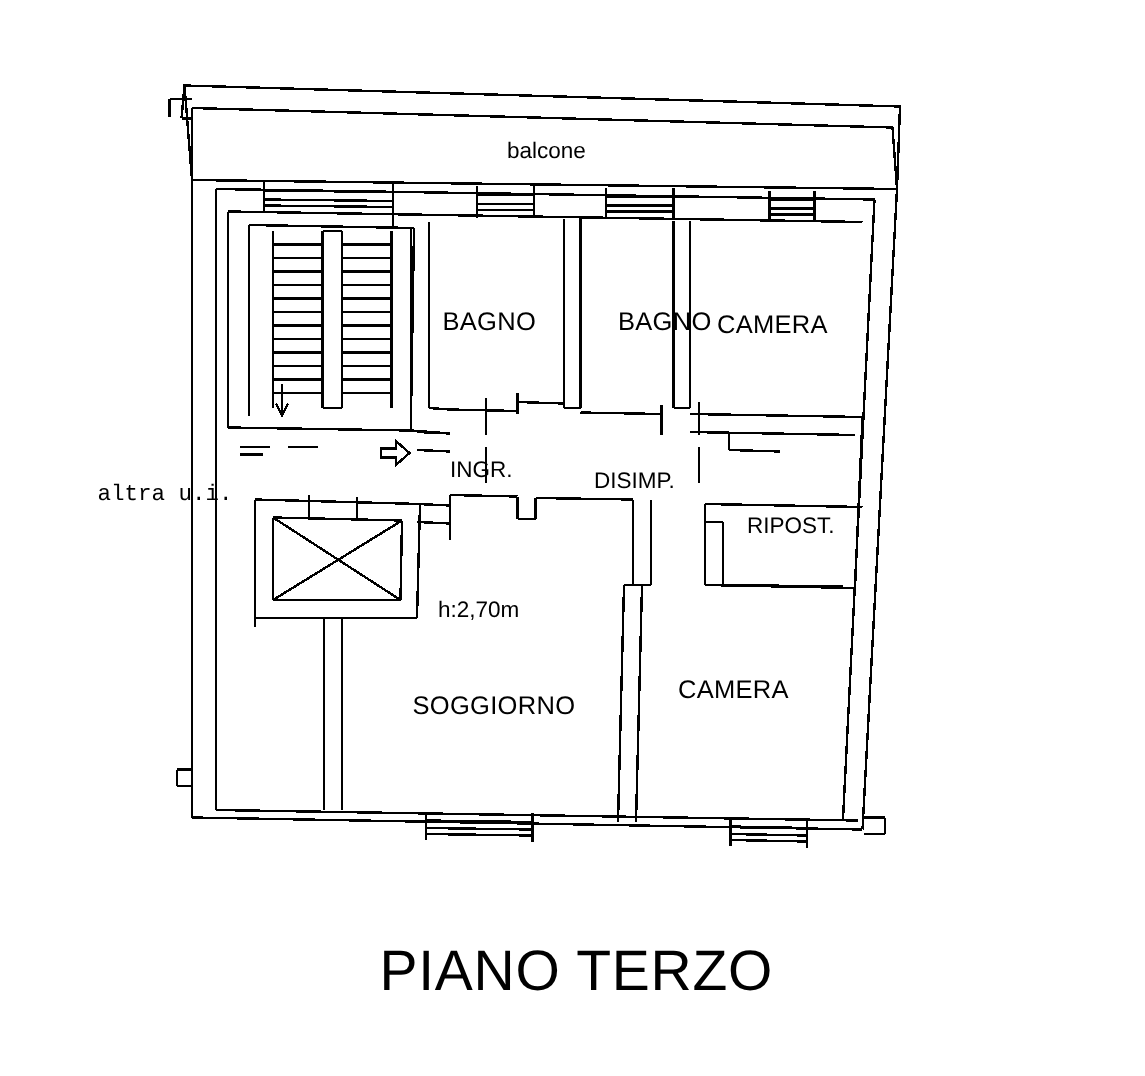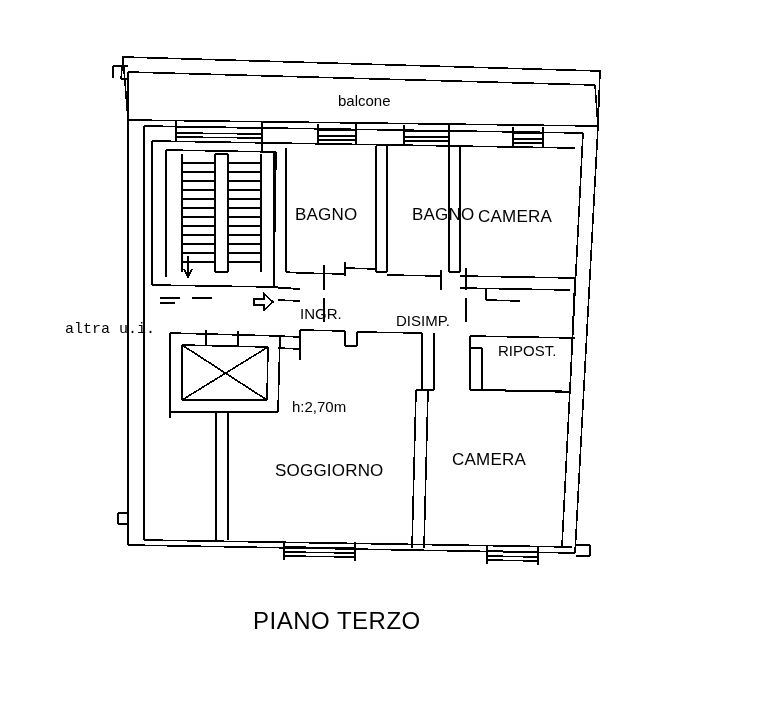--- a/index.html
+++ b/index.html
@@ -25,21 +25,21 @@
     top: 0;
   }
   .lbl {
     position: absolute;
     white-space: nowrap;
     color: #000;
     font-family: "Liberation Sans", sans-serif;
   }
   .lbl-room { font-size: 17px; letter-spacing: 0.2px; }
   .lbl-small { font-size: 15px; }
-  .lbl-title { font-size: 24px; letter-spacing: 0.5px; }
+  .lbl-title { font-size: 38px; letter-spacing: 0.5px; margin-top: 20px; }
 </style>
 </head>
 <body>
 
 <div id="plan-root">
 
   <svg id="floorplan-svg" width="763" height="717" viewBox="0 0 763 717" shape-rendering="crispEdges">
 
     <g stroke="#000000" fill="none" stroke-width="1.6">
 

